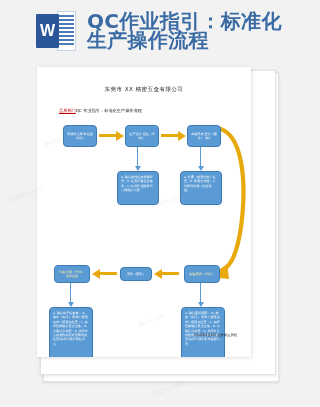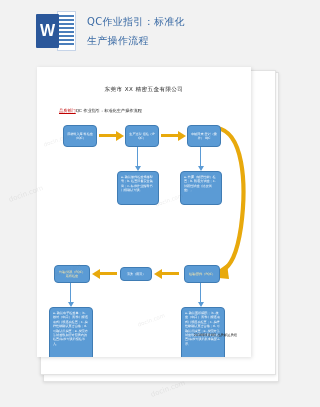--- a/index.html
+++ b/index.html
@@ -63,23 +63,23 @@
     left: 23px; top: 4px;
     width: 15px; height: 32px;
     background: repeating-linear-gradient(
       to bottom,
       #4a7ebb 0px, #4a7ebb 2px,
       #ffffff 2px, #ffffff 4px);
   }
   #header-title {
     margin-left: 11px;
     color: #3b6ba5;
-    font-size: 10px;
+    font-size: 20px;
     line-height: 19px;
-    font-weight: normal;
+    font-weight: bold;
     letter-spacing: 0.3px;
     font-family: "DejaVu Sans", sans-serif;
     white-space: pre-line;
   }
 
   
   .paper-stack {
     position: absolute;
     background: #ffffff;
     border: 1px solid #e2e2e2;

